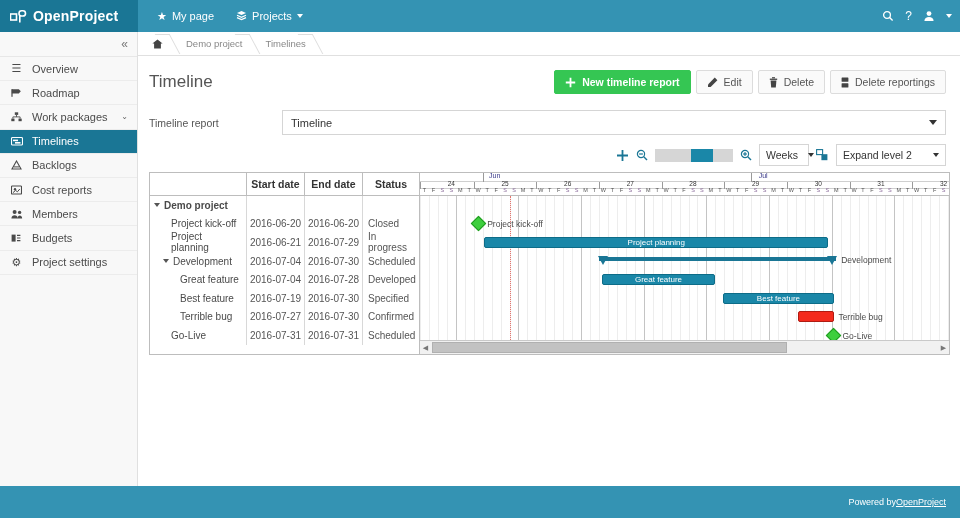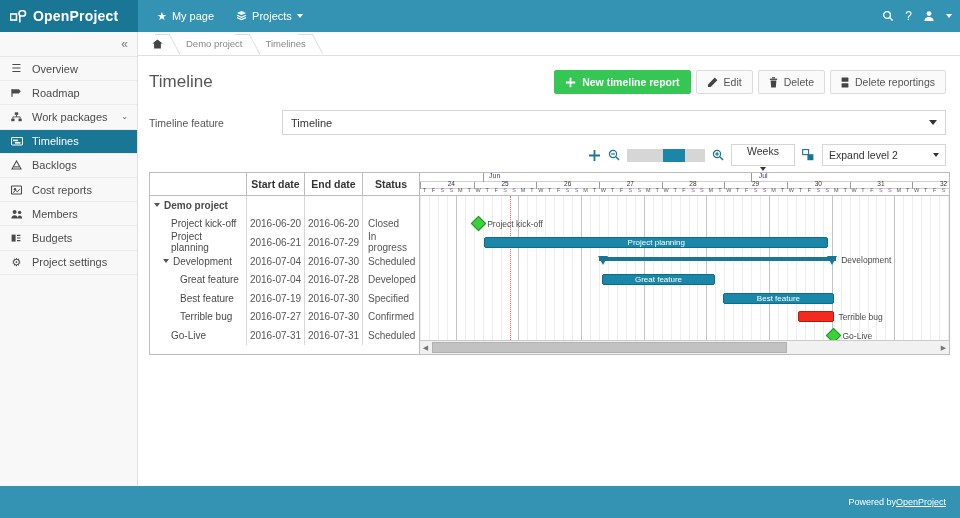--- a/index.html
+++ b/index.html
@@ -122,22 +122,22 @@
     width: 78px; height: 13px; background: #d6d6d6; position: relative; cursor: pointer;
   }
   .slider .thumb {
     position: absolute; left: 46px; top: 0; width: 22px; height: 13px; background: #1a87a8;
   }
   .mini-sel {
     height: 22px; border: 1px solid #d5d5d5; background: #fff; display: flex;
     align-items: center; justify-content: space-between; gap: 10px;
     padding: 0 6px; font-size: 10.5px; color: #333; cursor: pointer;
   }
-  .mini-sel.weeks { width: 64px; flex-direction: column; }
-  .mini-sel.expand { width: 124px; }
+  .mini-sel.weeks { width: 50px; }
+  .mini-sel.expand { width: 110px; }
   .sel-caret-sm {
     width: 0; height: 0; border-left: 3.5px solid transparent;
     border-right: 3.5px solid transparent; border-top: 4.5px solid #333;
   }
 
   
   .gantt-wrap {
     margin: 0 10px 0 11px; border: 1px solid #bdbdbd; background: #fff;
     display: flex; height: 183px; position: relative;
   }
@@ -434,21 +434,21 @@
                 <rect x="0.6" y="0.4" width="6.8" height="4.4" rx="0.6" fill="#444"></rect>
                 <rect x="0.6" y="6.2" width="6.8" height="4.4" rx="0.6" fill="#444"></rect>
               </svg>
           </span>
           <span>Delete reportings</span>
         </div>
       </div>
     </div>
 
     <div class="report-row">
-      <div class="report-label">Timeline feature</div>
+      <div class="report-label">Timeline report</div>
       <div class="report-select">
         <span>Timeline</span>
         <i class="sel-caret"></i>
       </div>
     </div>
 
     <div class="zoom-row">
       <span class="zi">
         <svg width="13" height="13" viewBox="0 0 13 13">
             <path d="M5.6 1h1.8v4.6H12v1.8H7.4V12H5.6V7.4H1V5.6h4.6z" fill="#1a7695"></path>

